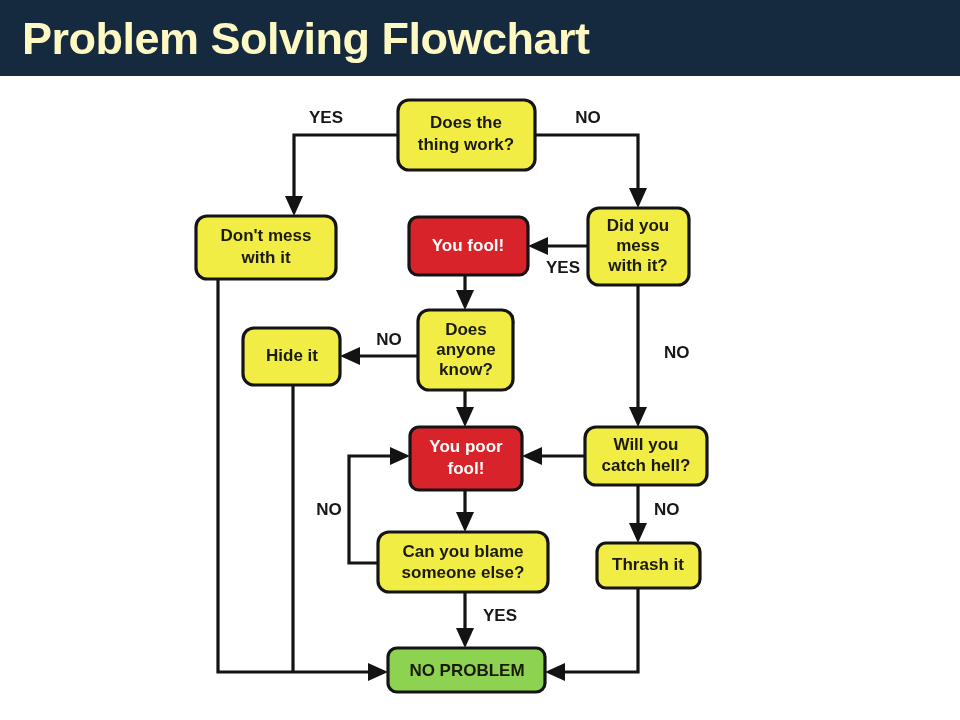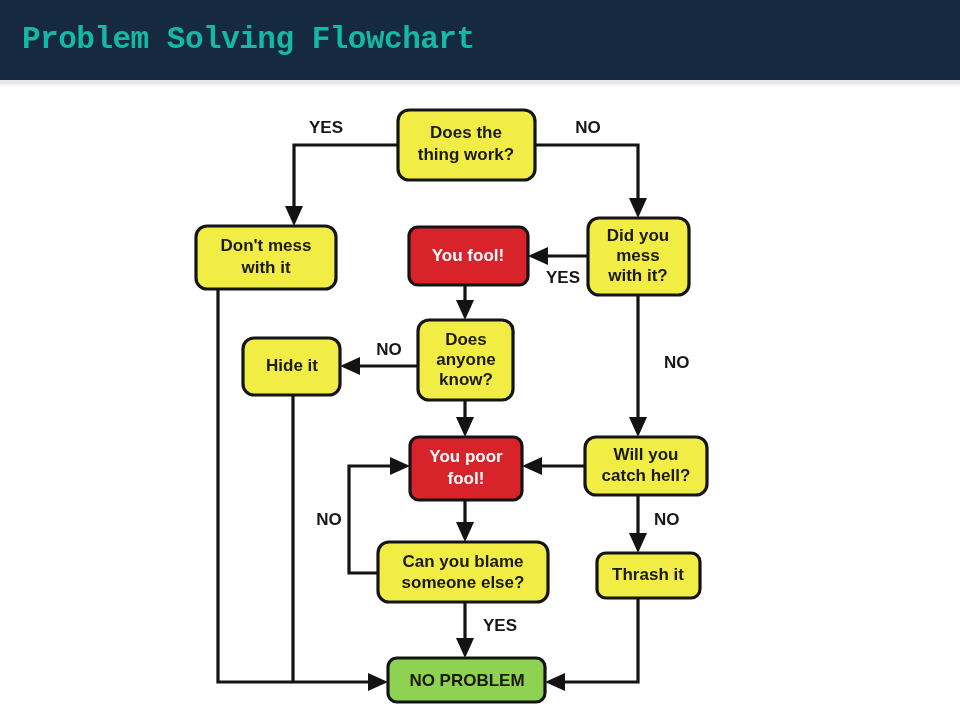--- a/index.html
+++ b/index.html
@@ -27,43 +27,43 @@
     width: 960px;
     height: 80px;
     background: #15293f;
     box-sizing: border-box;
   }
   .titlebar-text {
     position: absolute;
     left: 22px;
     top: 50%;
     transform: translateY(-52%);
-    color: #14b8a6;
-    font-family: Liberation Mono, monospace;
-    font-size: 31px;
+    color: #fef9c3;
+    font-family: Liberation Sans, sans-serif;
+    font-size: 45px;
     font-weight: bold;
     letter-spacing: -0.5px;
     white-space: nowrap;
   }
   .titlebar-underline {
     position: absolute;
     left: 0; top: 80px;
     width: 960px; height: 4px;
     background: #e8e8e8;
   }
   .titlebar-underline2 {
     position: absolute;
     left: 0; top: 84px;
     width: 960px; height: 2px;
     background: #f6f6f6;
   }
   
   .canvas {
     position: absolute;
-    left: 0; top: 86px;
+    left: 0; top: 76px;
     width: 960px;
     height: 634px;
     background: #ffffff;
   }
   svg.flow {
     display: block;
     width: 960px;
     height: 634px;
   }
   .node-rect {

